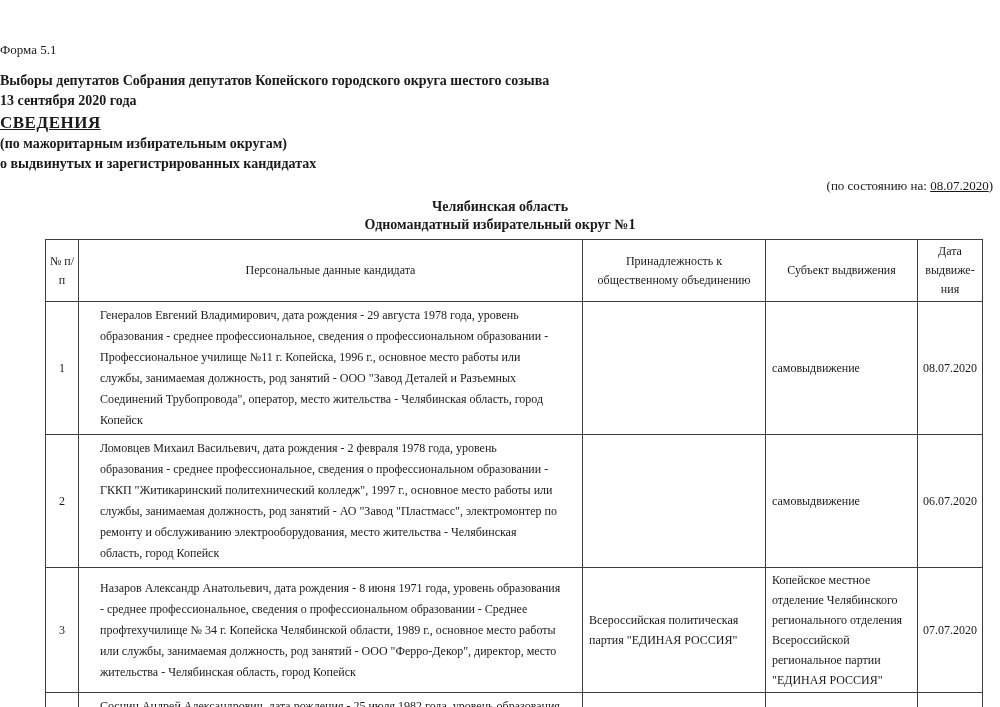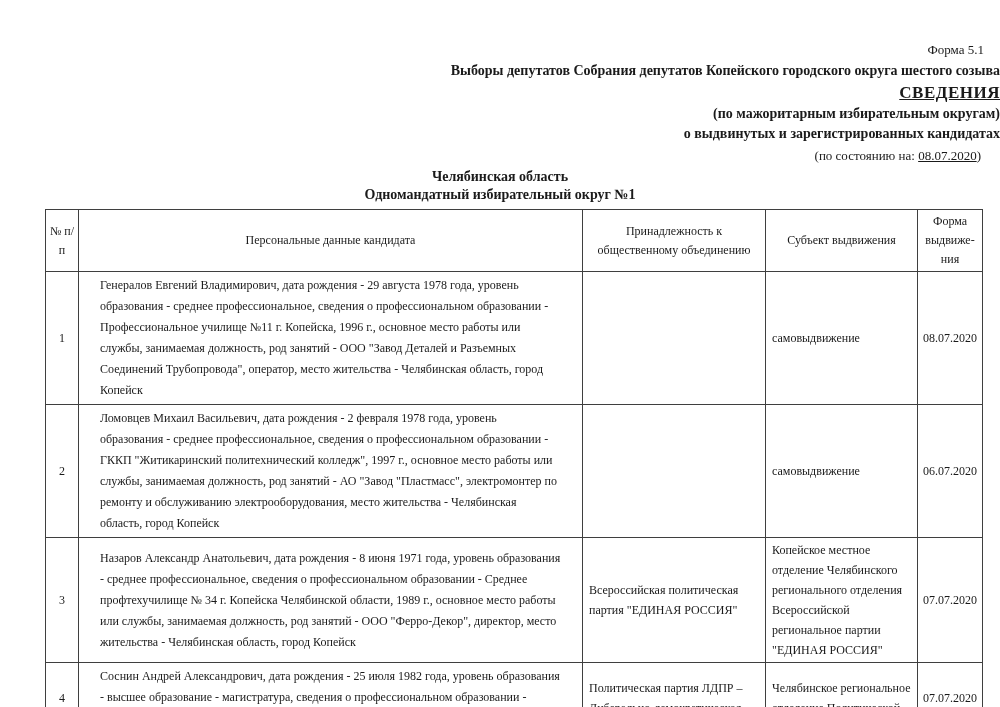--- a/index.html
+++ b/index.html
@@ -14,43 +14,43 @@
     font-family: "Liberation Serif", "DejaVu Serif", serif;
     color: #1a1a1a;
   }
   .page {
     position: relative;
     width: 1000px;
     height: 707px;
     background: #ffffff;
   }
   .form-label {
-    text-align: right;
-    padding: 42px 16px 0 0;
+    text-align: left;
+    padding: 42px 4px 0 0;
     font-size: 13px;
     line-height: 15px;
   }
   .title-block {
-    margin-top: 4px;
-    text-align: right;
+    margin-top: 14px;
+    text-align: left;
     font-weight: bold;
   }
   .title-line {
     font-size: 14px;
     line-height: 20px;
   }
   .title-main {
     font-size: 17px;
     line-height: 23px;
     letter-spacing: 0.5px;
     text-decoration: underline;
   }
   .asof-line {
     text-align: right;
-    padding-right: 19px;
+    padding-right: 7px;
     margin-top: 4px;
     font-size: 13px;
     line-height: 16px;
   }
   .underlined { text-decoration: underline; }
   .region-block {
     margin-top: 4px;
     text-align: center;
     font-weight: bold;
   }
@@ -107,20 +107,21 @@
 </style>
 </head>
 <body>
 
 <div class="page">
 
   <div class="form-label">Форма 5.1</div>
 
   <div class="title-block">
     <div class="title-line">Выборы депутатов Собрания депутатов Копейского городского округа шестого созыва</div>
+    <div class="title-line">13 сентября 2020 года</div>
     <div class="title-main">СВЕДЕНИЯ</div>
     <div class="title-line">(по мажоритарным избирательным округам)</div>
     <div class="title-line">о выдвинутых и зарегистрированных кандидатах</div>
   </div>
 
   <div class="asof-line">
     <span>(по состоянию на: </span><span class="underlined">08.07.2020</span><span>)</span>
   </div>
 
   <div class="region-block">
@@ -135,21 +136,21 @@
       <col style="width:183px">
       <col style="width:152px">
       <col style="width:65px">
     </colgroup>
     <thead>
       <tr class="hdr">
         <th class="h-cell">№ п/п</th>
         <th class="h-cell">Персональные данные кандидата</th>
         <th class="h-cell">Принадлежность к общественному объединению</th>
         <th class="h-cell">Субъект выдвижения</th>
-        <th class="h-cell">Форма выдвиже-ния</th>
+        <th class="h-cell">Дата выдвиже-ния</th>
       </tr>
     </thead>
     <tbody>
       <tr class="row-1">
         <td class="c-num">1</td>
         <td class="c-personal">Генералов Евгений Владимирович, дата рождения - 29 августа 1978 года, уровень образования - среднее профессиональное, сведения о профессиональном образовании - Профессиональное училище №11 г. Копейска, 1996 г., основное место работы или службы, занимаемая должность, род занятий - ООО "Завод Деталей и Разъемных Соединений Трубопровода", оператор, место жительства - Челябинская область, город Копейск</td>
         <td class="c-center"></td>
         <td class="c-center">самовыдвижение</td>
         <td class="c-date">08.07.2020</td>
       </tr>

